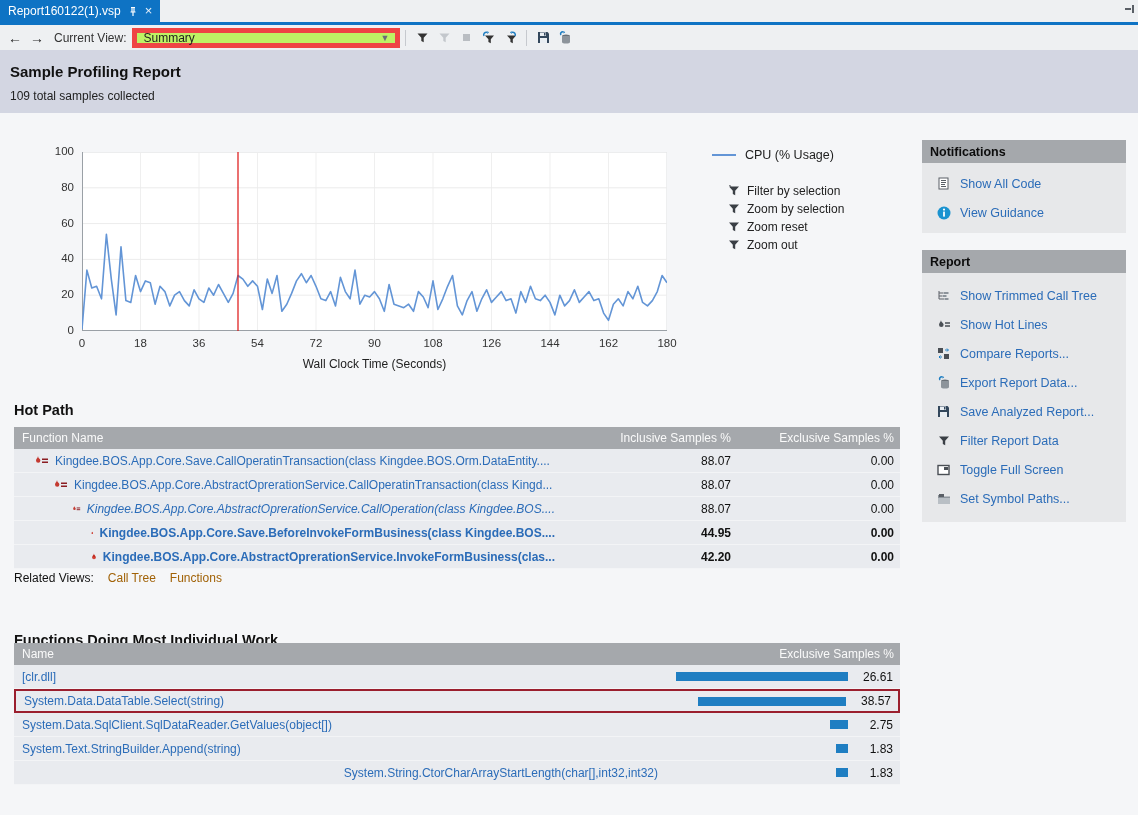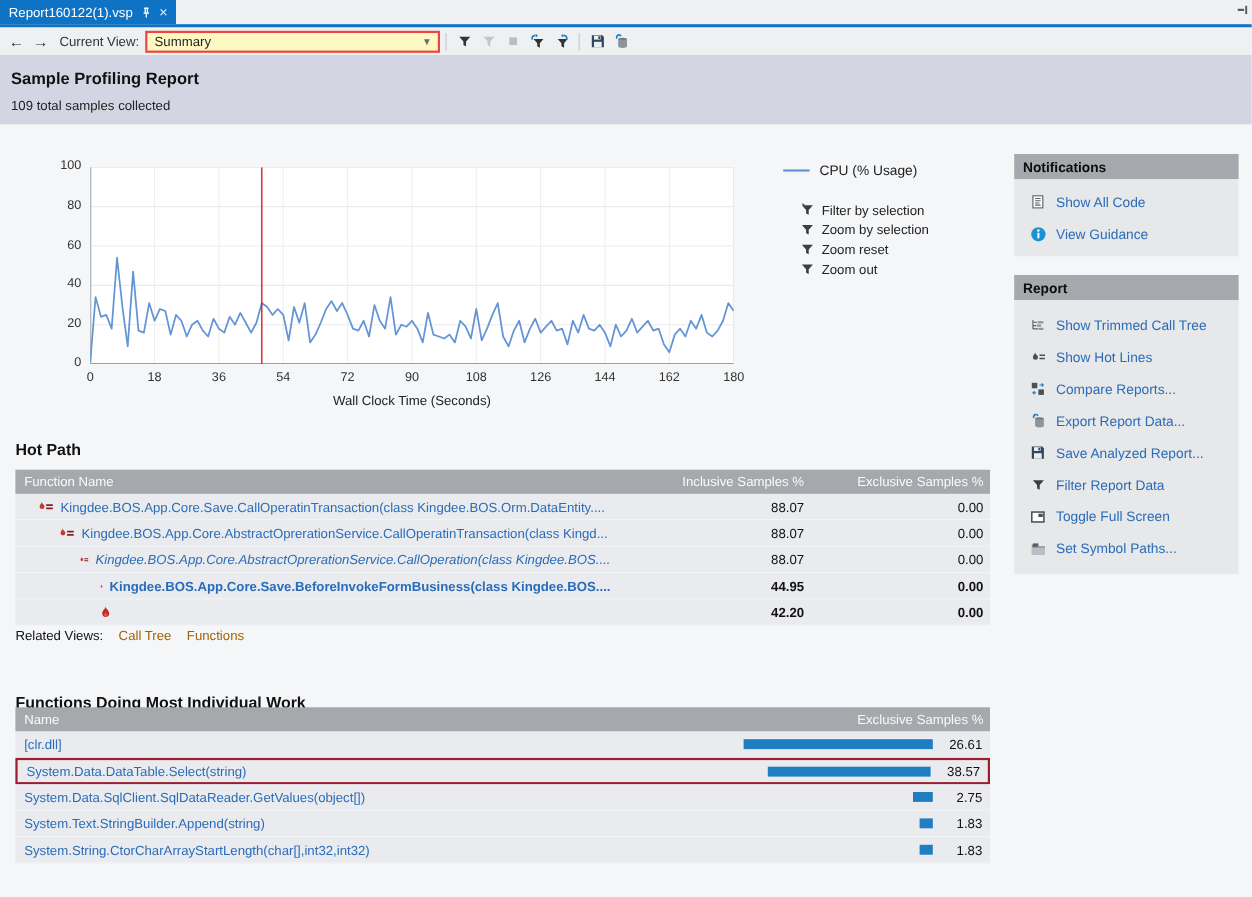--- a/index.html
+++ b/index.html
@@ -11,21 +11,21 @@
   
   #tabbar { left:0; top:0; width:1138px; height:22px; background:#eef0f2; }
   #doc-tab { left:0; top:0; height:22px; background:#0e73c4; color:#fff; display:flex; align-items:center; padding:0 8px; font-size:12px; gap:7px; }
   #tab-underline { left:0; top:22px; width:1138px; height:3px; background:#0e73c4; }
   .tabicon { color:#e8f1fa; font-size:12px; line-height:12px; cursor:default; }
 
   
   #toolbar { left:0; top:25px; width:1138px; height:25px; background:#eef0f2; display:flex; align-items:center; font-size:12px; color:#333; }
   .tbtn { display:flex; align-items:center; justify-content:center; width:22px; height:22px; }
   .navarrow { font-size:14px; color:#1f1f1f; font-weight:bold; }
-  #view-select { width:268px; height:20px; background:#fef9c3; border:2px solid #ef4444; display:flex; align-items:center; justify-content:space-between; padding:0 6px; margin-left:6px; color:#1e1e1e; }
+  #view-select { width:268px; height:20px; background:#bef264; border:5px solid #ef4444; display:flex; align-items:center; justify-content:space-between; padding:0 6px; margin-left:6px; color:#1e1e1e; }
   .tsep { width:1px; height:16px; background:#c6c9ce; margin:0 5px; }
   .caret { color:#6a6f77; font-size:9px; }
 
   
   #banner { left:0; top:50px; width:1138px; height:63px; background:#d3d6e2; }
   #banner h1 { font-size:15px; font-weight:bold; padding:13px 0 0 10px; color:#111; }
   #banner .sub { font-size:12px; padding:9px 0 0 10px; color:#222; }
 
   
   #plot-wrap { left:82px; top:152px; width:585px; height:179px; background:#fff; }
@@ -391,20 +391,21 @@
           </span>
           <span class="cell-num bold">44.95</span>
           <span class="cell-num2 bold">0.00</span>
         </div>
         <div class="trow">
           <span class="cell-name bold" style="padding-left: 77px;">
             <svg width="10" height="12" viewBox="0 0 10 12">
               <path d="M5 0C5.2 2.6 2 3.4 2 6.8A3.1 3.1 0 0 0 8.2 6.8C8.2 3.4 4.8 2.8 5 0z" fill="#c22a1f"></path>
               <path d="M5 5c.1 1.4-1.3 1.8-1.3 3.2a1.4 1.4 0 0 0 2.8 0C6.5 6.8 4.9 6.4 5 5z" fill="#e8584a"></path>
             </svg>
+            <span>Kingdee.BOS.App.Core.AbstractOprerationService.InvokeFormBusiness(clas...</span>
           </span>
           <span class="cell-num bold">42.20</span>
           <span class="cell-num2 bold">0.00</span>
         </div>
       </div>
   </div>
 
   <div id="related" class="abs">
     <span style="color:#111;">Related Views:</span>
     <a href="#">Call Tree</a>
@@ -448,21 +449,21 @@
         <div class="trow">
           <span class="cell-name" style="padding-left: 8px;">
             <span>System.Text.StringBuilder.Append(string)</span>
           </span>
           <span class="barzone">
             <span class="bar" style="width: 12px; background: rgb(31, 126, 194);"></span>
           </span>
           <span class="valcol">1.83</span>
         </div>
         <div class="trow">
-          <span class="cell-name" style="padding-left: 8px;">
+          <span class="cell-name" style="padding-left: 8px; justify-content: flex-end;">
             <span>System.String.CtorCharArrayStartLength(char[],int32,int32)</span>
           </span>
           <span class="barzone">
             <span class="bar" style="width: 12px; background: rgb(31, 126, 194);"></span>
           </span>
           <span class="valcol">1.83</span>
         </div>
       </div>
   </div>
 

